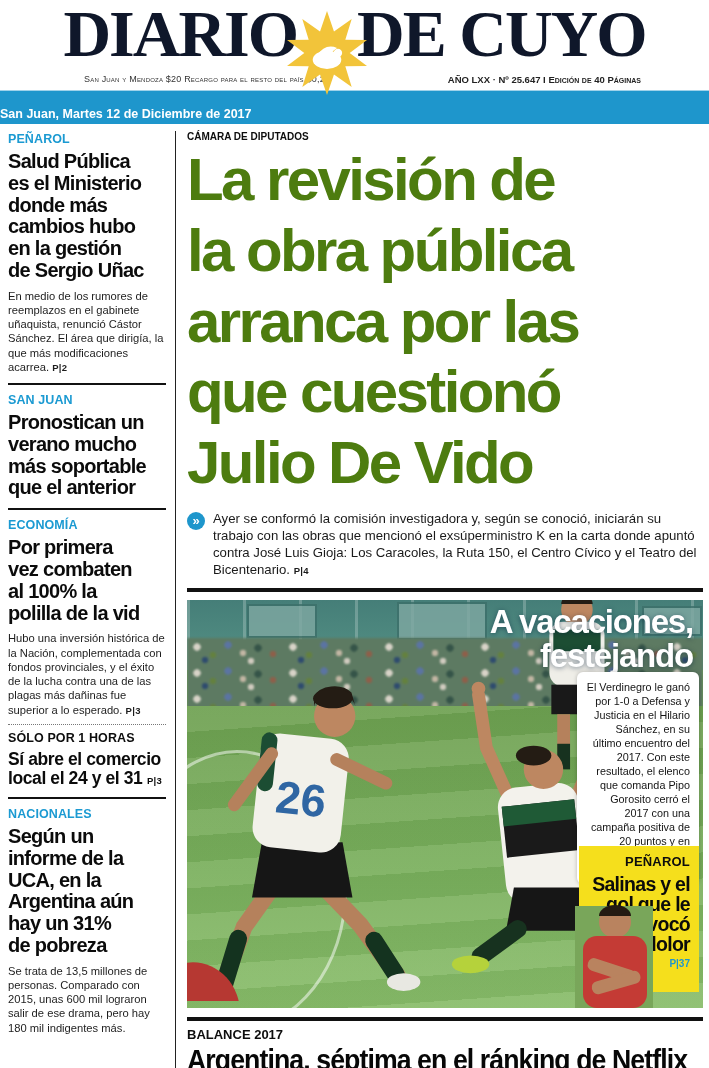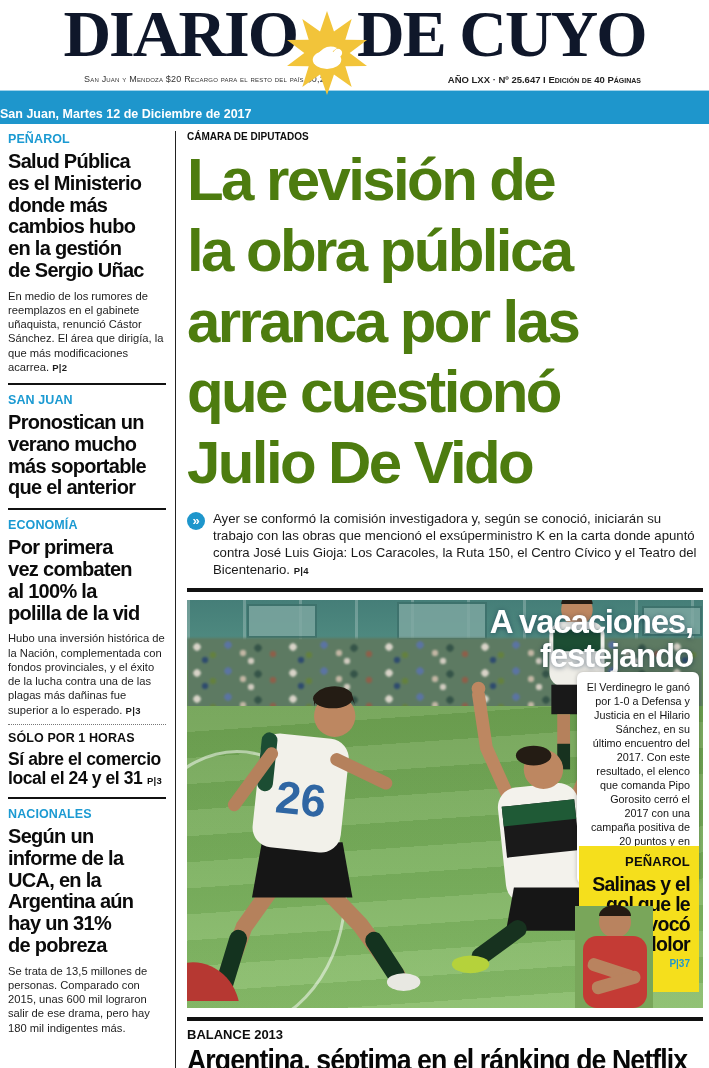--- a/index.html
+++ b/index.html
@@ -289,19 +289,19 @@
         <path d="M24,60 a16,11 0 0 1 32,0 z" fill="#241a12"></path>
         <rect x="8" y="80" width="64" height="72" rx="14" fill="#c43b35"></rect>
         <rect x="12" y="108" width="50" height="13" rx="6" fill="#b9835f" transform="rotate(18 37 114)"></rect>
         <rect x="16" y="120" width="50" height="13" rx="6" fill="#b9835f" transform="rotate(-16 41 126)"></rect>
       </svg>
     </figure>
 
     <hr class="rule">
 
     <section class="bottom">
-      <div class="bottom-kicker">BALANCE 2013</div>
+      <div class="bottom-kicker">BALANCE 2017</div>
       <h2 class="bottom-headline">Argentina, séptima en el ránking de Netflix</h2>
 
     </section>
 
   </main>
 </div>
 
 </body></html>

